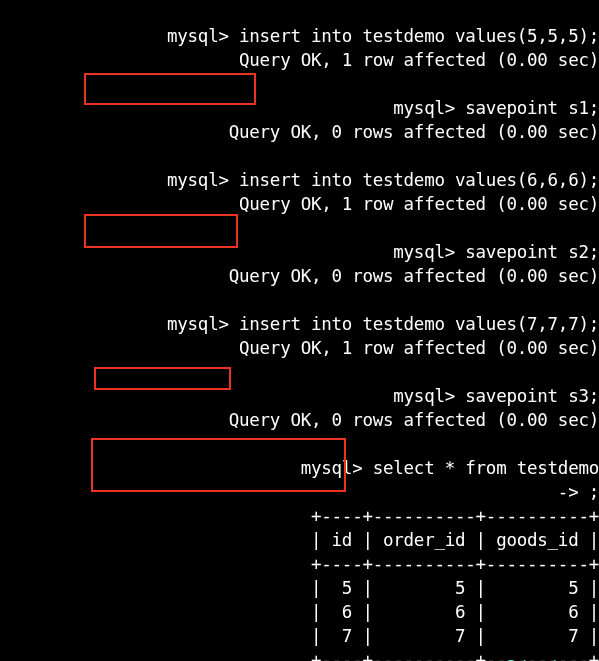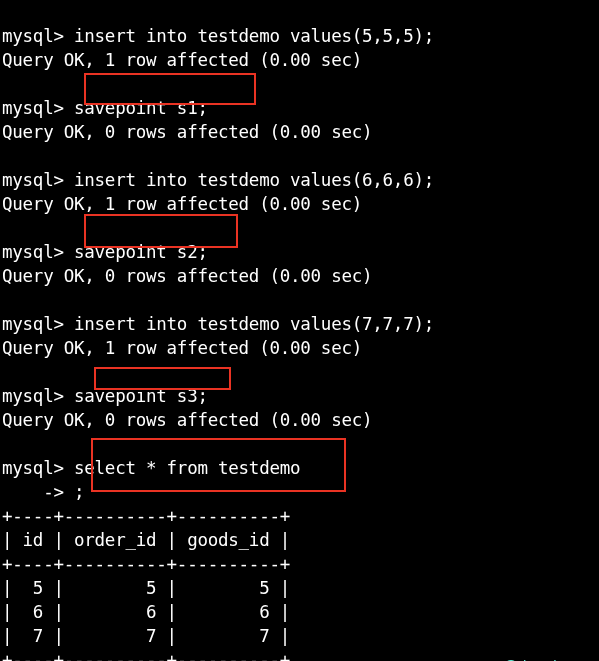--- a/index.html
+++ b/index.html
@@ -14,20 +14,21 @@
     overflow: hidden;
     font-family: "DejaVu Sans Mono", "Liberation Mono", monospace;
   }
 
   #terminal {
     position: relative;
     width: 599px;
     height: 661px;
     background: #000000;
     overflow: hidden;
+    text-align: right;
   }
 
   
   #console {
     position: absolute;
     left: 0;
     top: 0;
     width: 599px;
     padding: 6px 0 0 2px;
     box-sizing: border-box;

